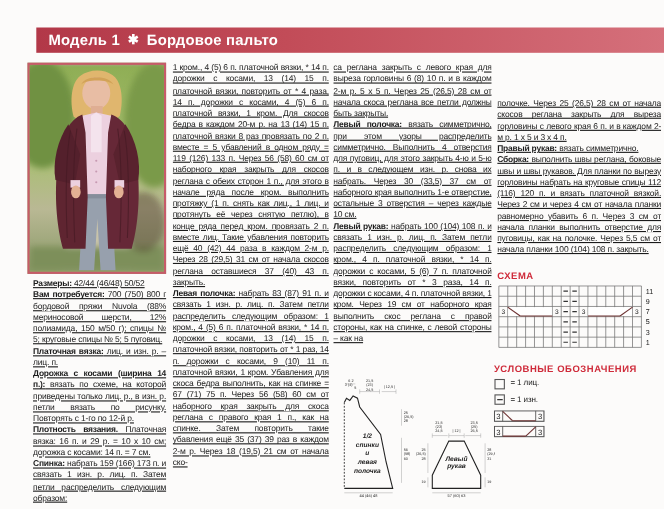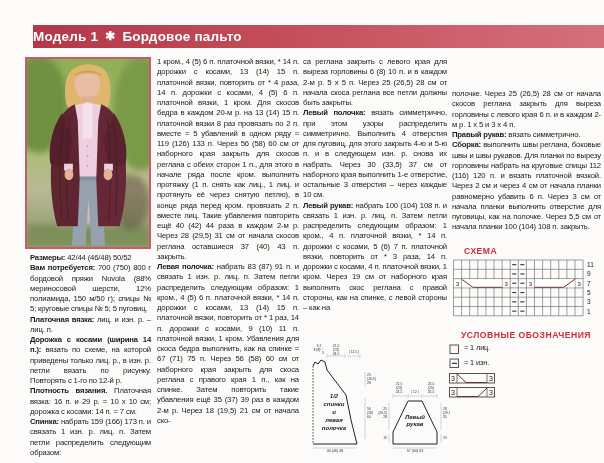--- a/index.html
+++ b/index.html
@@ -1,34 +1,34 @@
 <!DOCTYPE html>
 <html><head>
 <meta charset="utf-8">
 <style>
   html,body{margin:0;padding:0;background:#ffffff;}
   .page{position:relative;width:604px;height:463px;background:#fcfbfa;overflow:hidden;
         font-family:"Liberation Sans",sans-serif;color:#1b1b1b;}
   .header{position:absolute;left:33px;top:25px;width:571px;height:23px;box-sizing:border-box;
           background:linear-gradient(90deg,#b23848 0%,#c24c58 40%,#d5707b 100%);
-          display:flex;align-items:center;gap:7px;color:#fff;
+          display:flex;align-items:center;gap:7px;padding-left:11px;color:#fff;
           font-weight:bold;font-size:13.5px;letter-spacing:0.2px;}
   .header .star{font-size:12px;margin-top:-1px;}
   .photo{position:absolute;left:25px;top:57px;width:122px;height:188px;border:2px solid #c65b69;
          background:#9aa96a;}
   .photo svg{display:block;width:100%;height:100%;}
   .col{position:absolute;top:57px;text-align:justify;font-size:7.7px;line-height:10.25px;
-       letter-spacing:-0.15px;}
+       letter-spacing:-0.15px;text-decoration:underline;}
   .col p{margin:0;}
   .col b{letter-spacing:-0.2px;}
   #col1{left:30px;top:253px;width:121px;}
   #col2{left:157px;width:142px;height:404px;overflow:hidden;}
   #col3{left:303px;width:144px;height:281px;overflow:hidden;}
   #col4{left:452px;width:149px;height:188px;overflow:hidden;margin-top:32px;}
-  .section-title{color:#cf2b3a;font-weight:bold;font-size:8.6px;letter-spacing:0.5px;margin:0 0 3px 12px;}
+  .section-title{color:#cf2b3a;font-weight:bold;font-size:8.6px;letter-spacing:0.5px;margin:0 0 3px 0;}
   #schema{position:absolute;left:452px;top:246px;width:152px;}
   #legend{position:absolute;left:449px;top:330px;width:155px;}
   .legend-item{display:flex;gap:4px;margin-bottom:3px;font-size:7.3px;line-height:9px;
                letter-spacing:-0.1px;text-align:right;}
   .legend-item .sym{flex:0 0 auto;margin-top:0.5px;}
   #diagrams{position:absolute;left:300px;top:340px;width:150px;height:123px;}
   #diagrams svg{display:block;width:100%;height:100%;}
   svg text{font-family:"Liberation Sans",sans-serif;}
 </style>
 </head>

